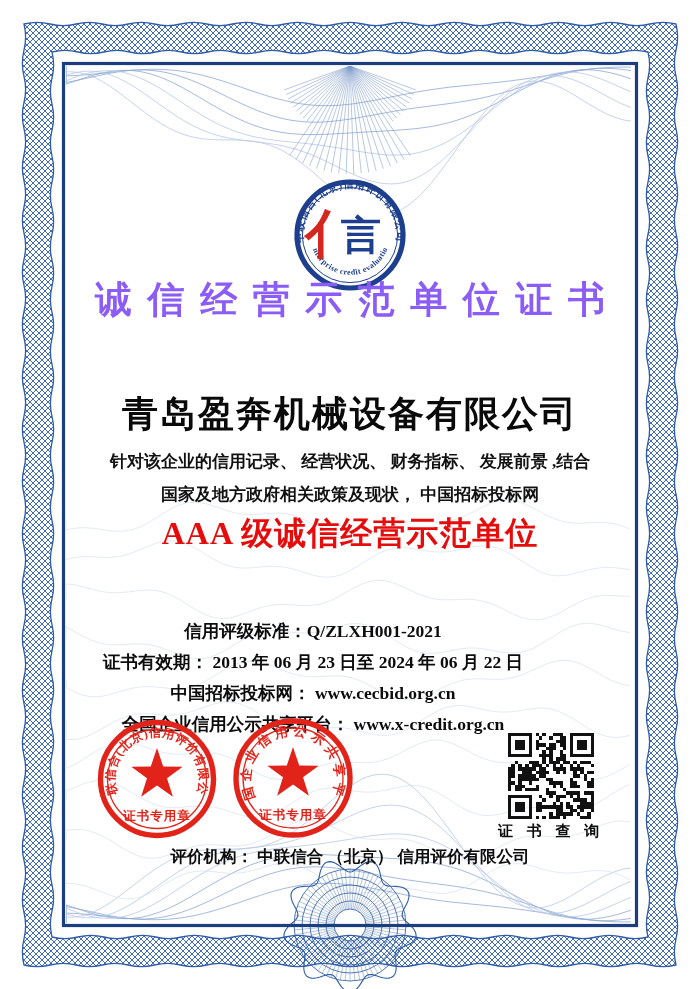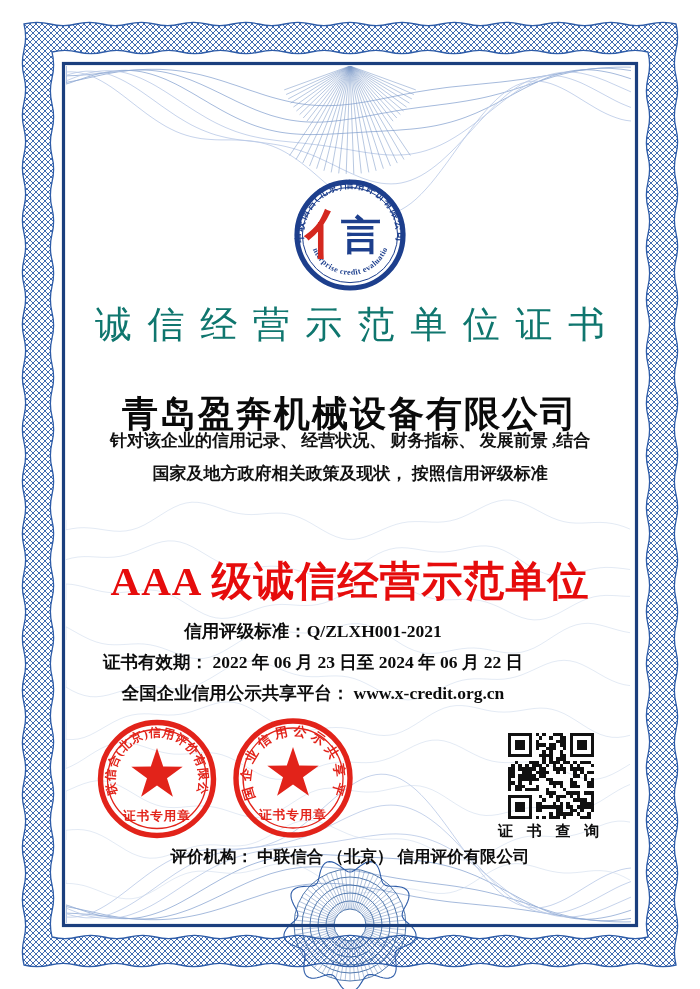--- a/index.html
+++ b/index.html
@@ -3,27 +3,27 @@
 <meta charset="utf-8">
 <style>
   html,body{margin:0;padding:0;background:#ffffff;}
   .page{position:relative;width:700px;height:989px;background:#ffffff;overflow:hidden;
         font-family:"Liberation Serif","DejaVu Serif",serif;}
   #deco{position:absolute;left:0;top:0;z-index:0;}
   .content{position:absolute;left:0;top:0;width:700px;height:989px;z-index:1;}
   .abs{position:absolute;}
   .ctr{left:66px;width:568px;text-align:center;}
   .logo-wrap{left:289px;top:176px;width:122px;height:118px;}
-  .title{top:300px;font-size:37px;font-weight:normal;color:#0f766e;letter-spacing:0.42em;text-indent:0.42em;white-space:nowrap;}
+  .title{top:275px;font-size:37px;font-weight:bold;color:#8b5cf6;letter-spacing:0.42em;text-indent:0.42em;white-space:nowrap;}
   .subtitle{top:334px;font-size:20.5px;font-weight:bold;color:#0c0c0c;}
   .certno{top:360px;font-size:18px;font-weight:bold;color:#0c0c0c;letter-spacing:1px;}
   .company{top:390px;font-size:36px;font-weight:900;color:#0a0a0a;letter-spacing:2px;
            font-family:"Liberation Sans","DejaVu Sans",sans-serif;}
-  .body-par{top:424px;font-size:17px;font-weight:bold;color:#111;line-height:33px;}
-  .rating{top:554px;font-size:41px;font-weight:900;letter-spacing:1px;white-space:nowrap;text-align:center;}
+  .body-par{top:445px;font-size:17px;font-weight:bold;color:#111;line-height:33px;}
+  .rating{top:512px;font-size:32px;font-weight:900;letter-spacing:1px;white-space:nowrap;text-align:center;}
   .info{left:103px;top:616px;font-size:17.5px;font-weight:bold;color:#0c0c0c;line-height:31px;text-align:center;}
   .info div{white-space:nowrap;}
   .seal{width:124px;height:124px;}
   .seal-left{left:95px;top:717px;}
   .seal-right{left:231px;top:716px;}
   .qr-wrap{left:508px;top:733px;width:86px;height:86px;}
   .qr-caption{left:466px;top:822px;width:170px;text-align:center;font-size:15px;font-weight:bold;
               color:#0c0c0c;letter-spacing:5px;}
   .evaluator{top:846px;font-size:16.5px;font-weight:bold;color:#0c0c0c;white-space:nowrap;}
 </style>
@@ -205,28 +205,29 @@
         <text x="-20" y="17" font-size="52" font-weight="900" fill="#d4281f" text-anchor="middle" font-family="'Liberation Serif',serif">亻</text>
         <text x="11" y="14" font-size="40" font-weight="900" fill="#1d3f8d" text-anchor="middle" font-family="'Liberation Serif',serif">言</text>
       </svg>
     </div>
 
     <div class="abs ctr title">诚信经营示范单位证书</div>
     <div class="abs ctr company">青岛盈奔机械设备有限公司</div>
 
     <div class="abs ctr body-par">
       <div>针对该企业的信用记录、 经营状况、 财务指标、 发展前景 ,结合</div>
-      <div>国家及地方政府相关政策及现状， 按照信用评级标准</div>
+      <div>国家及地方政府相关政策及现状， 中国招标投标网</div>
     </div>
 
     <div class="abs ctr rating" style="color:#e60c0c">AAA 级诚信经营示范单位</div>
 
     <div class="abs info">
       <div>信用评级标准：Q/ZLXH001-2021</div>
-      <div>证书有效期： 2022 年 06 月 23 日至 2024 年 06 月 22 日</div>
+      <div>证书有效期： 2013 年 06 月 23 日至 2024 年 06 月 22 日</div>
+      <div>中国招标投标网： www.cecbid.org.cn</div>
       <div>全国企业信用公示共享平台： www.x-credit.org.cn</div>
     </div>
 
     <div class="abs seal seal-left">
       <svg width="124" height="124" viewBox="-62 -62 124 124">
         <circle r="56.5" fill="none" stroke="#e2231a" stroke-width="5.4"></circle>
         <circle r="49.5" fill="none" stroke="#e2231a" stroke-width="1.3"></circle>
         <path id="sealArcL" d="M-38,19 A42.5,42.5 0 1,1 38,19" fill="none"></path>
         <text font-size="12" font-weight="bold" fill="#e2231a" letter-spacing="0.8">
           <textPath href="#sealArcL" startOffset="50%" text-anchor="middle">中联信合(北京)信用评价有限公司</textPath>

